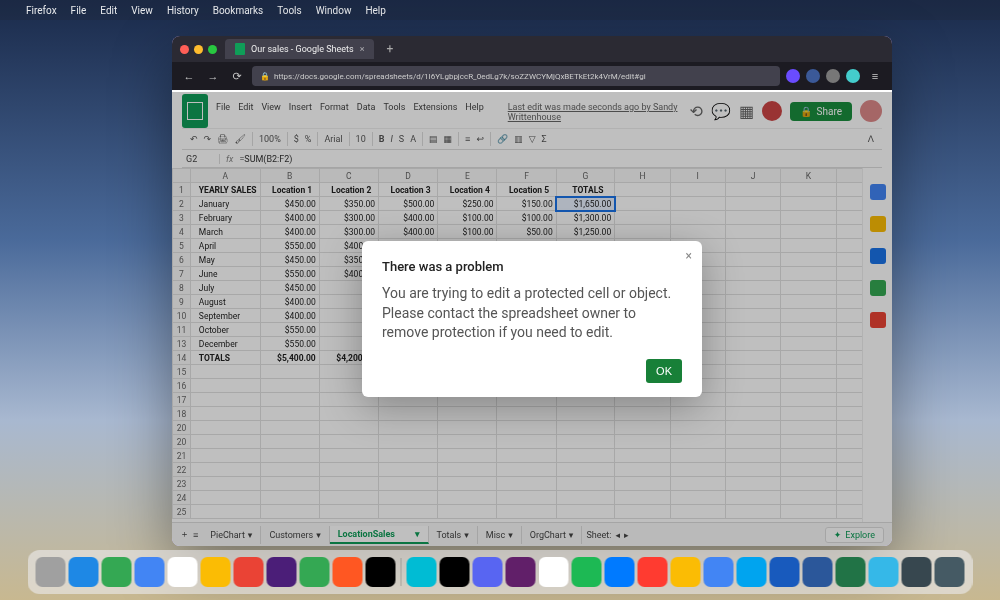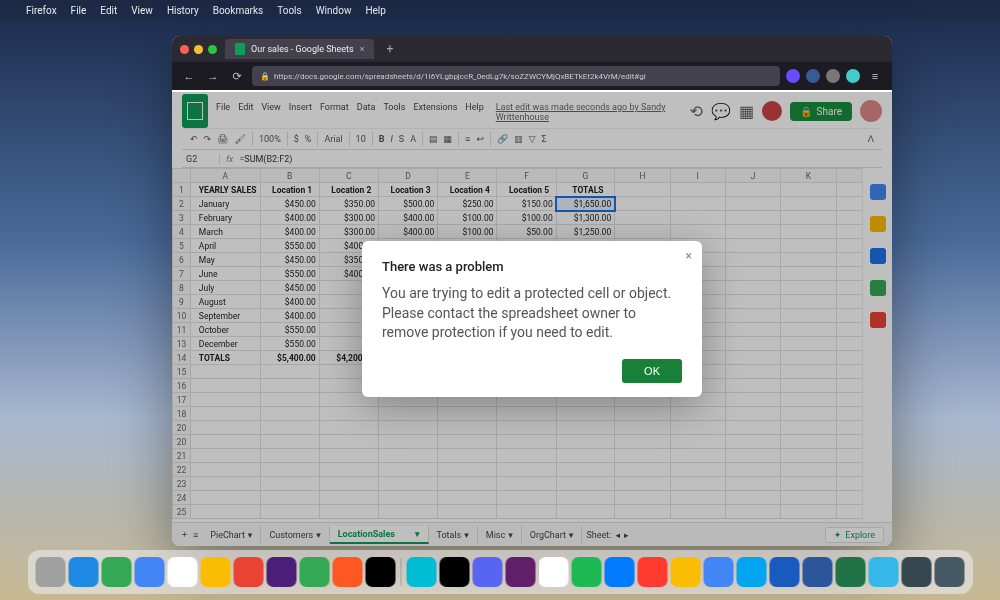--- a/index.html
+++ b/index.html
@@ -32,21 +32,21 @@
 
   
   .gshead { background: #fff; padding: 4px 10px 0 10px; position: relative; }
   .gshead-row1 { display: flex; align-items: center; gap: 8px; }
   .sheetlogo { width: 26px; height: 34px; background: #0f9d58; border-radius: 3px; position: relative; }
   .sheetlogo::after { content:''; position:absolute; inset: 8px 5px; border: 1px solid #fff; }
   .titleblock { flex: 1; }
   .doctitle { font-size: 13px; color: #333; display: flex; align-items: center; gap: 6px; }
   .doctitle .star { color: #888; font-size: 10px; }
   .menus { font-size: 9px; color: #444; display: flex; gap: 8px; margin-top: 2px; }
-  .lastedit { font-size: 9px; color: #666; text-decoration: underline; margin-left: 4px; }
+  .lastedit { font-size: 9px; color: #666; text-decoration: underline; margin-left: 16px; }
   .rightctl { display: flex; align-items: center; gap: 8px; }
   .avatar { width: 20px; height: 20px; border-radius: 50%; background: #c44; }
   .sharebtn { background: #1a8e3e; color: #fff; font-size: 10px; padding: 4px 10px; border-radius: 4px; display: flex; align-items: center; gap: 4px; }
   .acct { width: 22px; height: 22px; border-radius: 50%; background: #d88; }
 
   
   .toolbar { height: 22px; border-top: 1px solid #eee; border-bottom: 1px solid #ddd; display: flex; align-items: center; padding: 0 8px; gap: 6px; font-size: 9px; color: #555; }
   .toolbar .sep { width:1px; height:14px; background:#ddd; }
 
   
@@ -79,21 +79,21 @@
   .sheettabs .spacer { flex: 1; }
   .explore { background: #fff; border: 1px solid #ddd; border-radius: 3px; padding: 2px 8px; color: #0f9d58; display:flex; align-items:center; gap:4px; }
 
   
   .scrim { position: absolute; inset: 56px 0 0 0; background: rgba(0,0,0,.25); display: flex; align-items: center; justify-content: center; }
   .dialog { width: 340px; background: #fff; border-radius: 6px; box-shadow: 0 10px 40px rgba(0,0,0,.3); padding: 18px 20px 14px 20px; position: relative; }
   .dialog h3 { font-size: 13px; font-weight: 500; color: #222; margin-bottom: 10px; }
   .dialog p { font-size: 14px; color: #555; line-height: 1.4; }
   .dialog .close { position: absolute; top: 8px; right: 10px; color: #888; font-size: 12px; }
   .dialog .actions { display: flex; justify-content: flex-end; margin-top: 16px; }
-  .dialog .ok { background: #188038; color: #fff; border: none; padding: 6px 22px; font-size: 11px; border-radius: 3px; font-weight: 500; }
+  .dialog .ok { background: #188038; color: #fff; border: none; padding: 6px 10px; font-size: 11px; border-radius: 3px; font-weight: 500; }
 
   
   .dock { position: absolute; bottom: 6px; left: 50%; transform: translateX(-50%); height: 44px; background: rgba(240,240,245,.55); border-radius: 12px; padding: 4px 8px; display: flex; align-items: center; gap: 3px; backdrop-filter: blur(10px); }
   .dock .app { width: 30px; height: 30px; border-radius: 7px; }
   .dock .divider { width: 1px; height: 28px; background: rgba(0,0,0,.2); margin: 0 2px; }
 </style>
 </head>
 <body>
 
 <div class="menubar">

